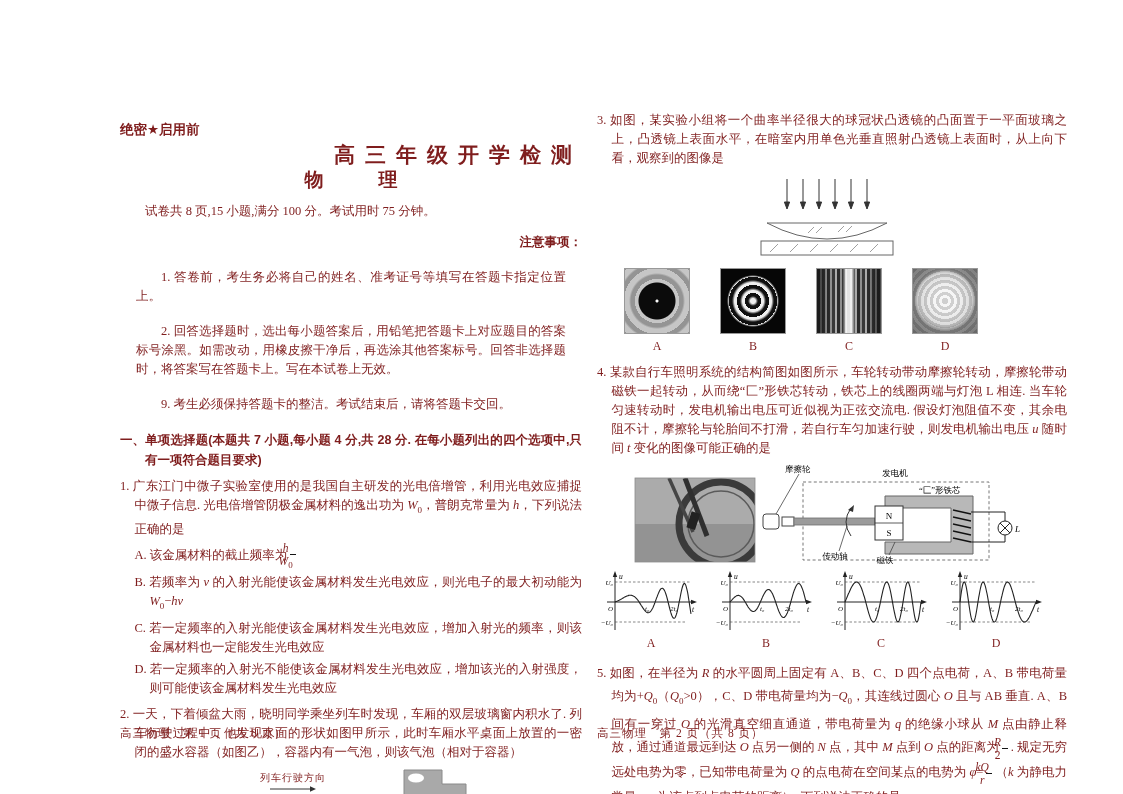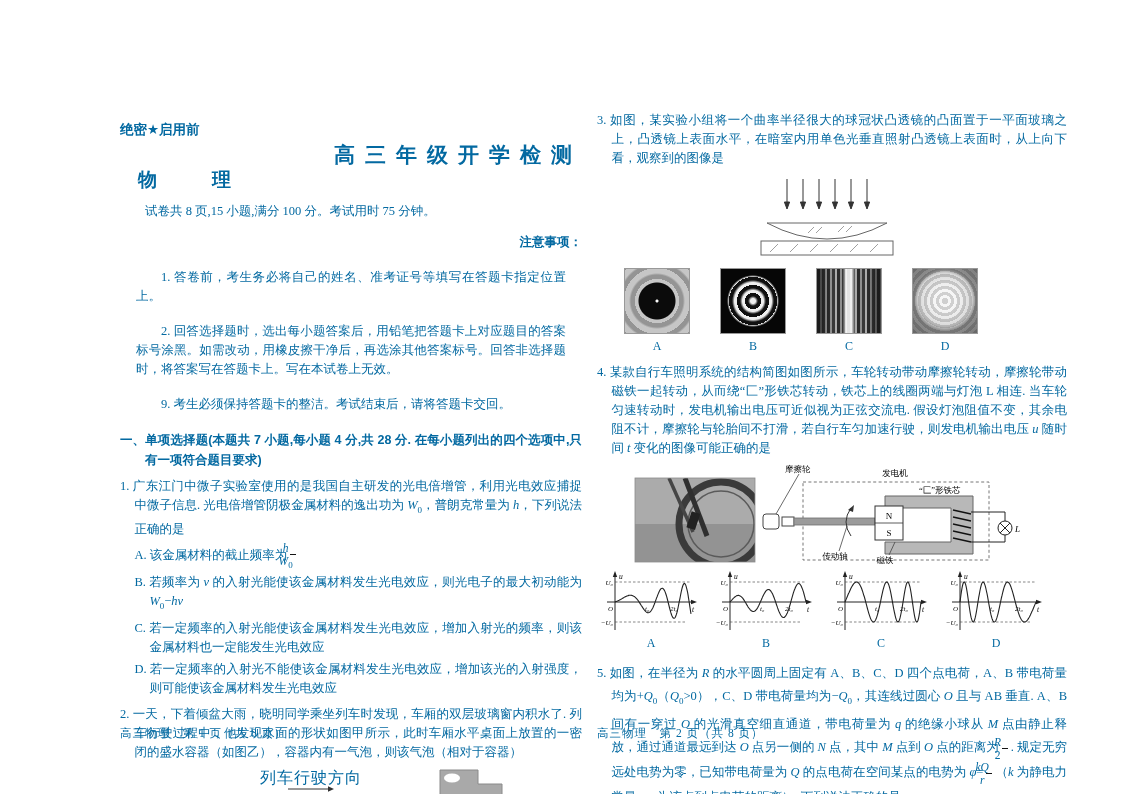--- a/index.html
+++ b/index.html
@@ -1,39 +1,39 @@
 <!DOCTYPE html>
 <html><head>
 <meta charset="utf-8">
 <style>
   html,body{margin:0;padding:0;background:#fff;}
   .sheet{position:relative;width:1123px;height:794px;background:#ffffff;overflow:hidden;
-         font-family:"Liberation Serif","DejaVu Serif",serif;color:#0369a1;border-radius:16px;}
+         font-family:"Liberation Serif","DejaVu Serif",serif;color:#7f1d1d;border-radius:16px;}
   .col{position:absolute;font-size:12.5px;line-height:19px;}
   .col1{left:120px;top:120px;width:462px;}
   .col2{left:597px;top:104px;width:470px;}
   .secrecy{font-family:"Liberation Sans","DejaVu Sans",sans-serif;font-weight:bold;font-size:13.5px;}
   .title{margin:7px 0 0;text-align:right;font-size:21px;font-weight:700;letter-spacing:10px;text-indent:10px;}
-  .subject{margin:5px 0 0;text-align:left;font-size:19px;font-weight:700;letter-spacing:18px;text-indent:18px;}
+  .subject{margin:5px 0 0;text-align:center;font-size:19px;font-weight:700;letter-spacing:18px;text-indent:18px;}
   .info{margin:13px 0 12px;text-indent:2em;}
   .notice-title{font-family:"Liberation Sans","DejaVu Sans",sans-serif;font-weight:bold;margin-top:1px;font-size:12.5px;text-align:right;}
   .notice{margin:16px;text-indent:2em;text-align:justify;}
   .section-title{font-family:"Liberation Sans","DejaVu Sans",sans-serif;font-weight:bold;margin-top:15px;
                  padding-left:2em;text-indent:-2em;line-height:20px;text-align:justify;font-size:12.5px;}
   .stem{margin:7px 0 0;padding-left:1.15em;text-indent:-1.15em;text-align:justify;}
   .option{margin:3px 0 0 1.15em;padding-left:1.2em;text-indent:-1.2em;text-align:justify;}
   i{font-style:italic;}
   sub{font-size:9px;}
   .frac{display:inline-block;vertical-align:middle;text-align:center;margin:0 3px;font-size:11.5px;line-height:1.05;}
   .frac .fn{display:block;border-bottom:1px solid #151515;padding:0 3px;}
   .frac .fd{display:block;padding:0 3px;}
   
   .q2fig{display:flex;align-items:flex-end;gap:28px;margin:6px 0 0 140px;}
   .figcell{text-align:center;}
-  .dir{font-size:16px;line-height:12px;letter-spacing:1px;}
+  .dir{font-size:10px;line-height:12px;letter-spacing:1px;}
   .cap{font-size:12.5px;margin-top:2px;}
   .footer{position:absolute;top:726px;font-size:11.5px;text-align:left;letter-spacing:1px;}
   .f1{left:120px;width:462px;}
   .f2{left:597px;width:470px;}
   
   .lenswrap{display:block;margin:8px auto 0;}
   .photos{display:flex;gap:30px;margin:8px 0 0 27px;}
   .photo{width:66px;height:66px;border:1px solid #999;box-sizing:border-box;}
   .pa{background:
       radial-gradient(circle at 50% 50%, #fafafa 0 1px, rgba(0,0,0,0) 2px),

